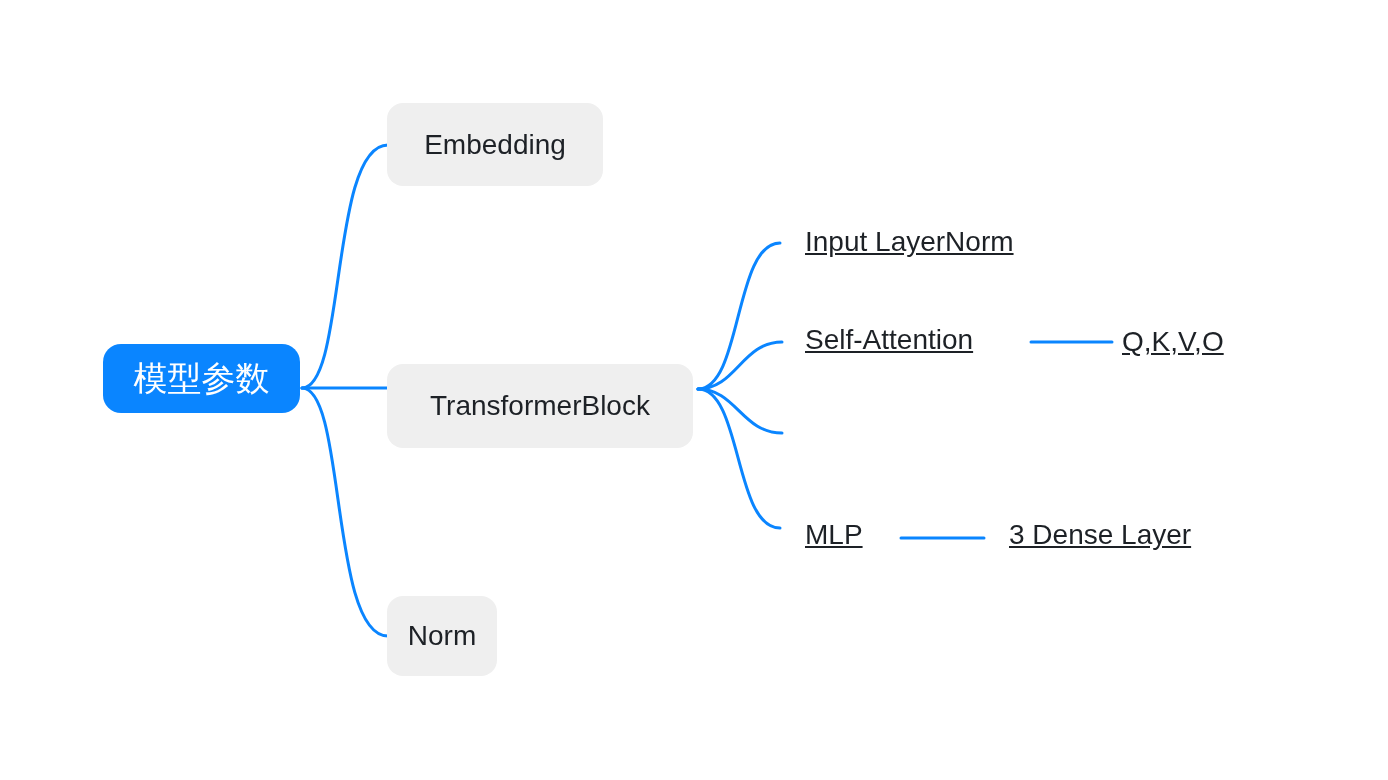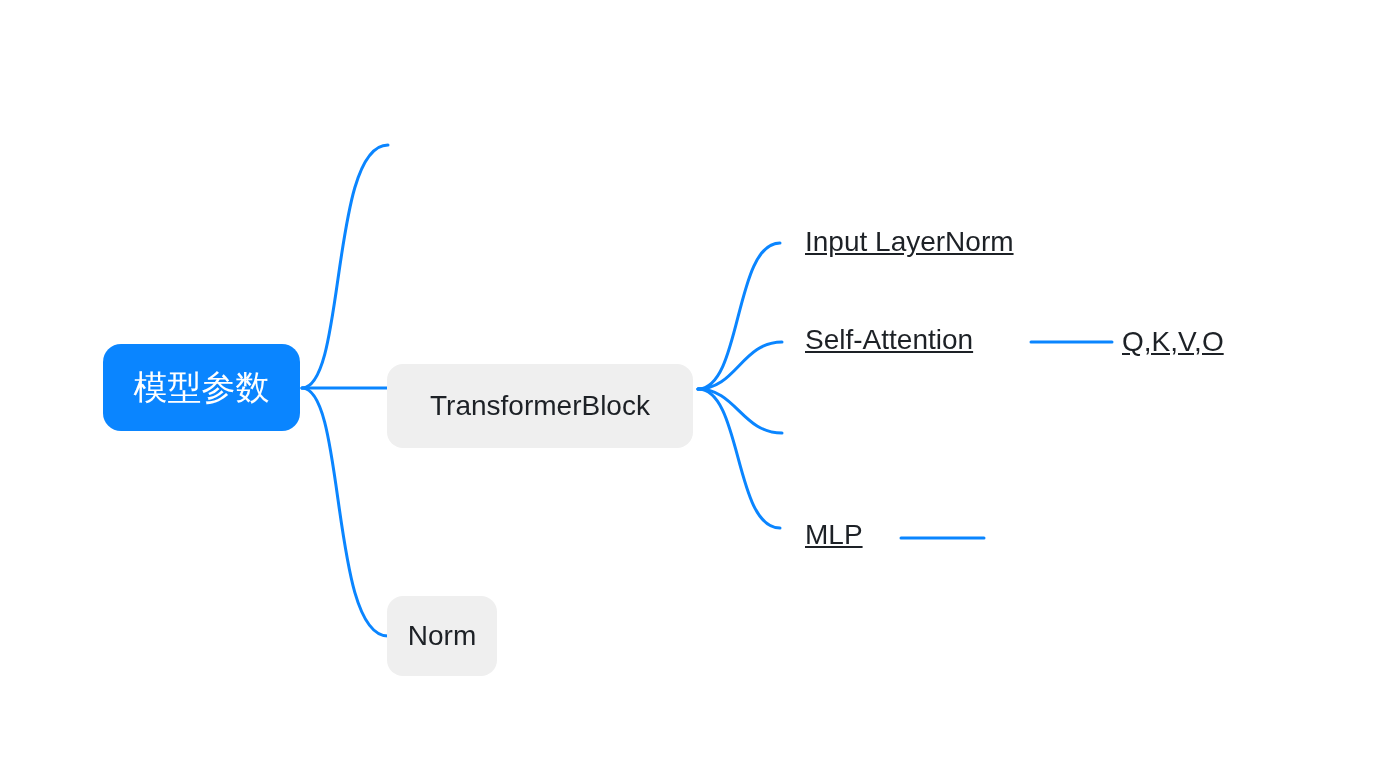--- a/index.html
+++ b/index.html
@@ -31,21 +31,21 @@
     justify-content: center;
     white-space: nowrap;
   }
   .node.box {
     background: var(--node-bg);
     border-radius: 16px;
     color: var(--text);
     font-size: 28px;
   }
   .node.root {
-    left: 103px; top: 344px; width: 197px; height: 87px;
+    left: 103px; top: 344px; width: 197px; height: 69px;
     background: var(--accent);
     border-radius: 18px;
     color: var(--root-text);
     font-size: 34px;
     font-weight: 500;
   }
   .node.embedding       { left: 387px; top: 103px; width: 216px; height: 83px; }
   .node.transformer     { left: 387px; top: 346px; width: 306px; height: 84px; margin-top: 18px; }
   .node.norm            { left: 387px; top: 596px; width: 110px; height: 80px; }
   .leaf {
@@ -79,20 +79,23 @@
     <path d="M 698 389 C 736 389 742 433 782 433"></path>
     <path d="M 698 389 C 742 389 734 528 780 528"></path>
     <path d="M 1031 342 L 1112 342"></path>
     <path d="M 901 538 L 984 538"></path>
   </svg>
 
   <div class="node root">
     <span>模型参数</span>
   </div>
 
+  <div class="node box embedding">
+    <span>Embedding</span>
+  </div>
 
   <div class="node box transformer">
     <span>TransformerBlock</span>
   </div>
 
   <div class="node box norm">
     <span>Norm</span>
   </div>
 
   <div class="leaf input-layernorm">
@@ -105,14 +108,17 @@
 
   <div class="leaf qkvo">
     <span>Q,K,V,O</span>
   </div>
 
 
   <div class="leaf mlp">
     <span>MLP</span>
   </div>
 
+  <div class="leaf dense-layer">
+    <span>3 Dense Layer</span>
+  </div>
 
 </div>
 
 </body></html>

